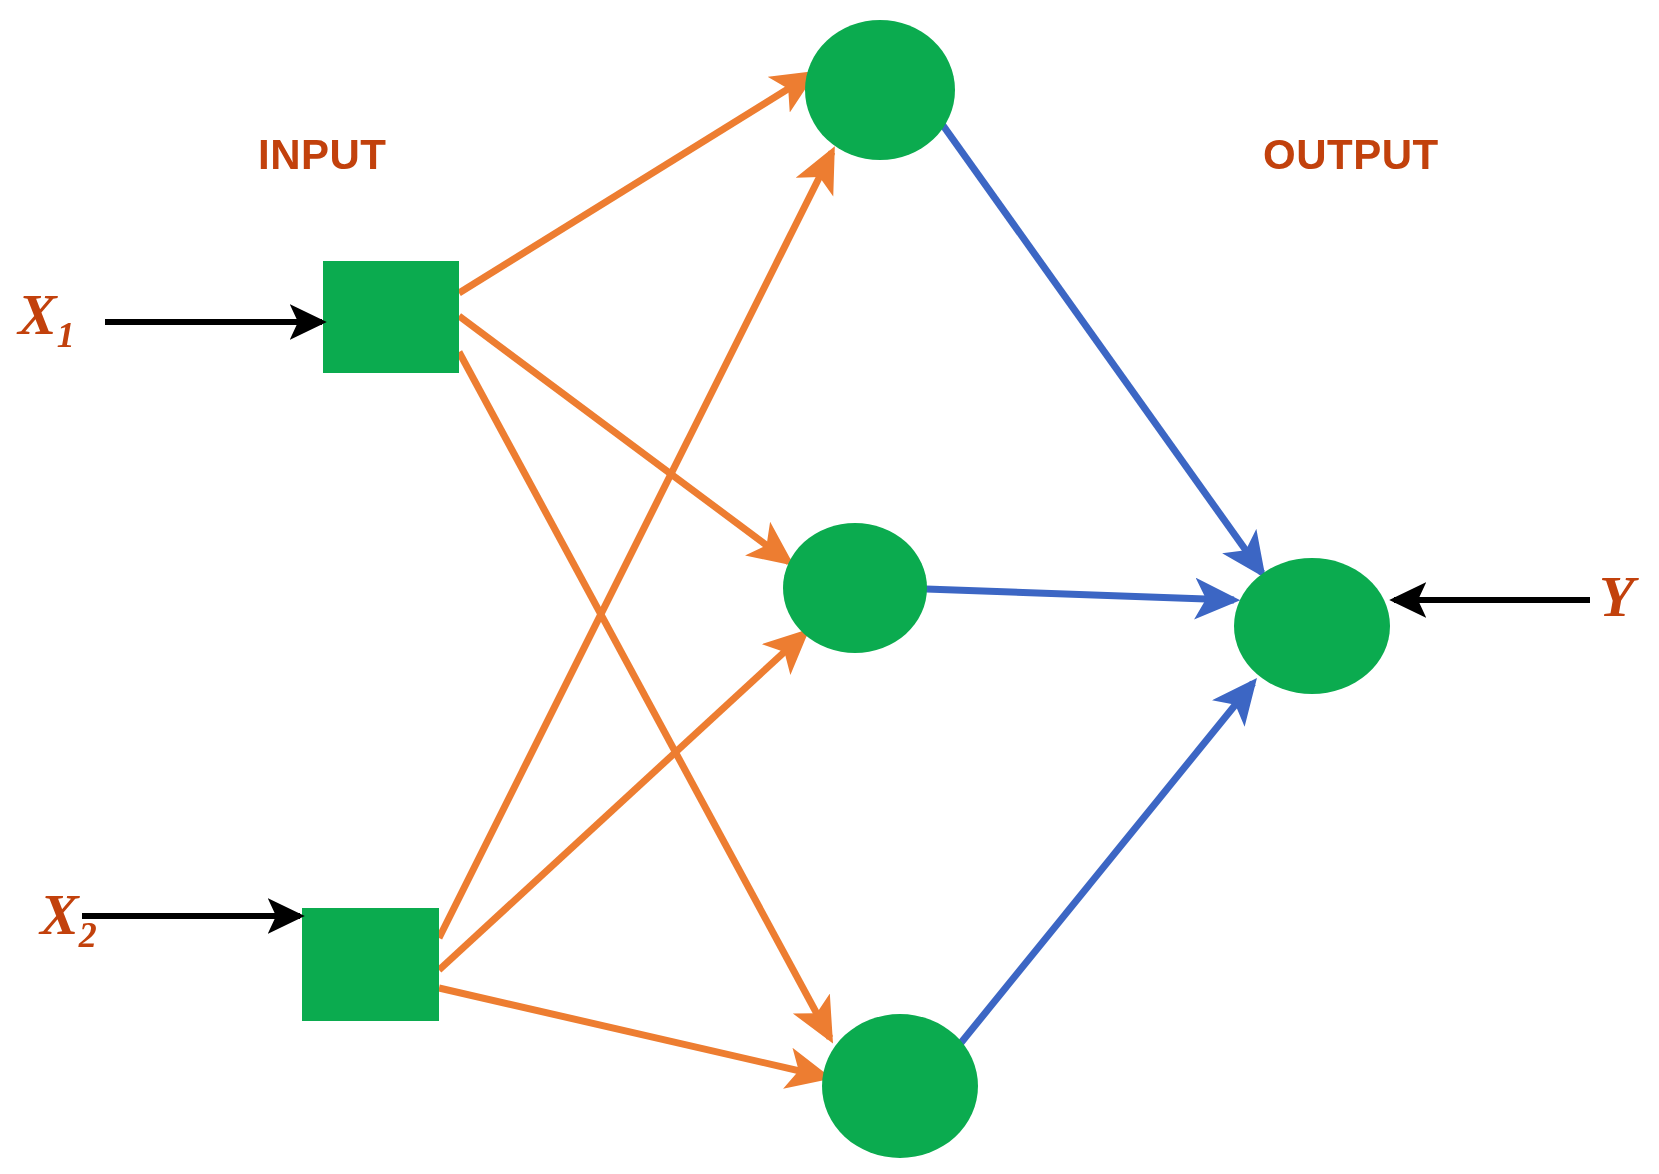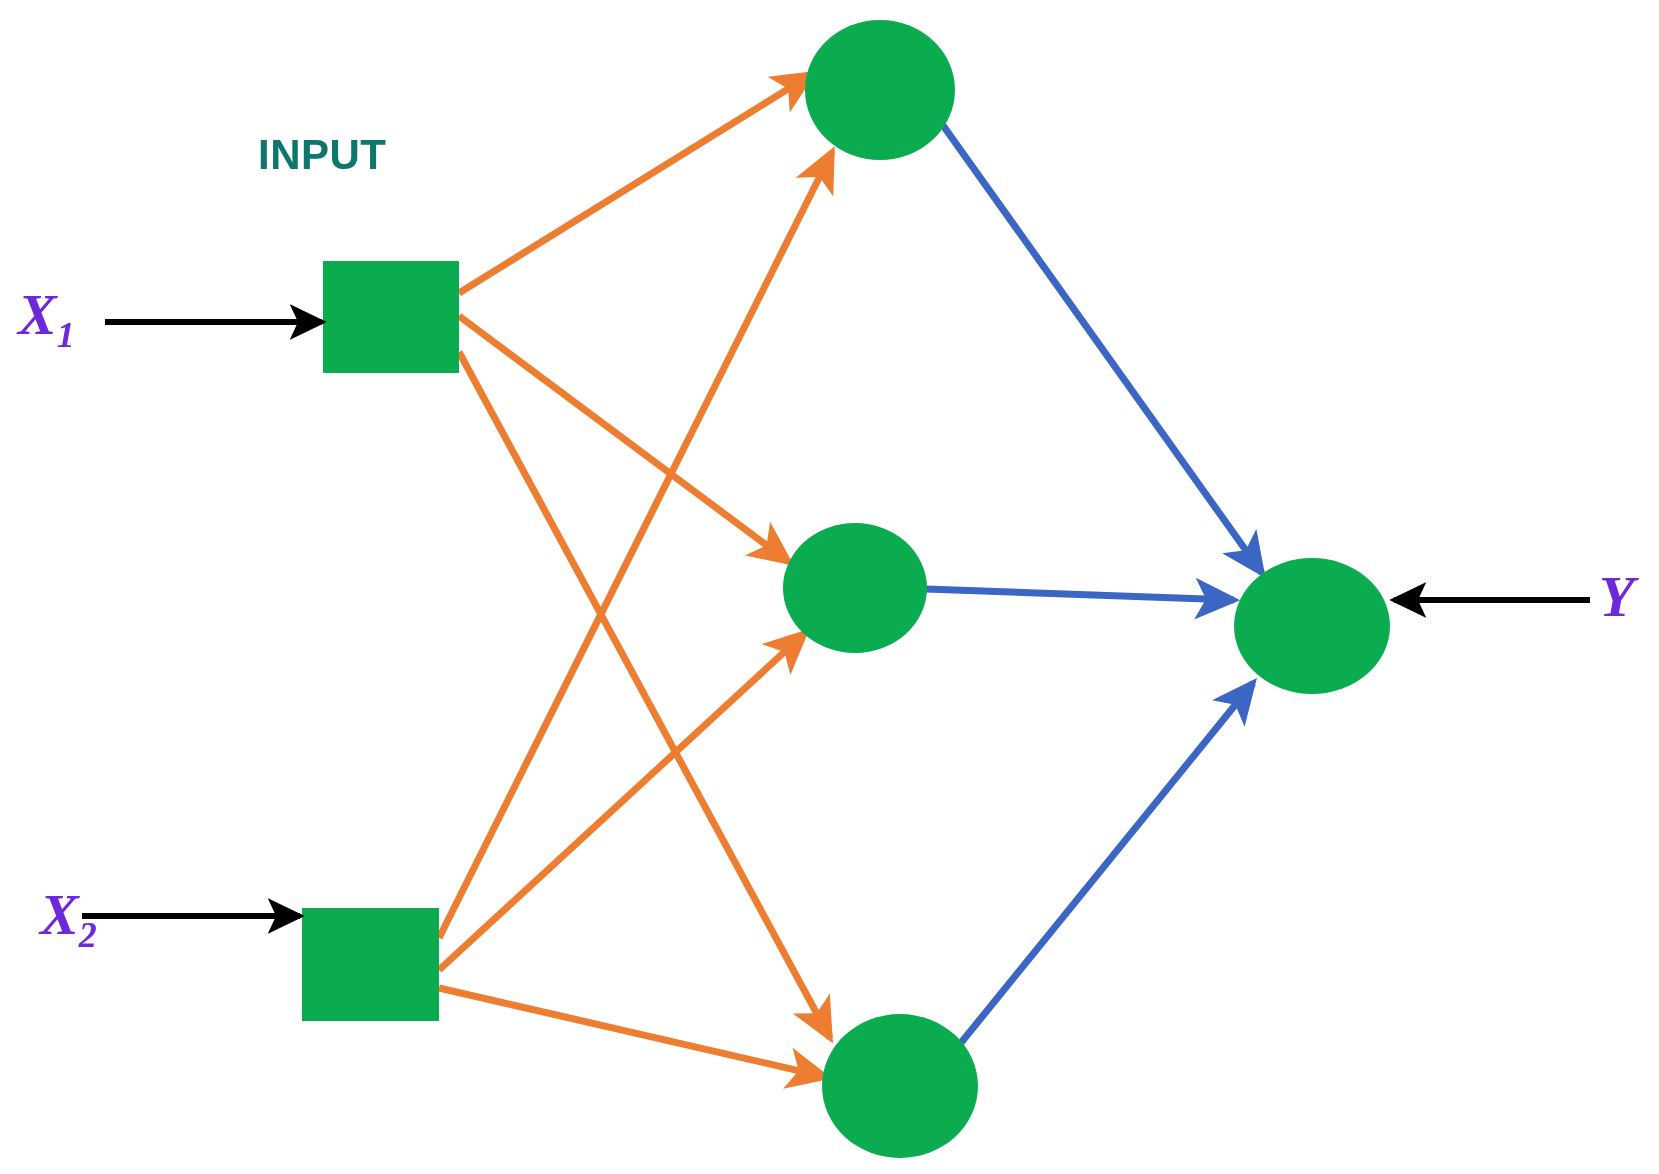--- a/index.html
+++ b/index.html
@@ -20,34 +20,34 @@
     top: 0;
     left: 0;
     width: 1659px;
     height: 1174px;
   }
   .layer-label {
     position: absolute;
     font-family: "Liberation Sans", sans-serif;
     font-weight: bold;
     font-size: 42px;
-    color: #0f766e;
+    color: #c2410c;
     letter-spacing: 0.5px;
     white-space: nowrap;
   }
   #label-input { left: 258px; top: 131px; }
   #label-output { left: 1263px; top: 131px; }
 
   .var-label {
     position: absolute;
     font-family: "Liberation Serif", serif;
     font-weight: bold;
     font-style: italic;
     font-size: 58px;
-    color: #6d28d9;
+    color: #c2410c;
     white-space: nowrap;
   }
   .var-label .sub {
     font-size: 36px;
     vertical-align: sub;
     font-style: italic;
     font-weight: bold;
   }
   #label-x1 { left: 18px; top: 281px; }
   #label-x2 { left: 40px; top: 881px; }
@@ -104,20 +104,21 @@
 
     <g>
       <line x1="105" y1="322" x2="322" y2="322" stroke="#000000" stroke-width="6" marker-end="url(#arrow-black)"></line>
       <line x1="82" y1="916" x2="300" y2="916" stroke="#000000" stroke-width="6" marker-end="url(#arrow-black)"></line>
       <line x1="1590" y1="600" x2="1394" y2="600" stroke="#000000" stroke-width="6" marker-end="url(#arrow-black)"></line>
     </g>
   </svg>
 
   <div class="layer-label" id="label-input">INPUT</div>
 
+  <div class="layer-label" id="label-output">OUTPUT</div>
 
   <div class="var-label" id="label-x1"><span>X</span><span class="sub">1</span></div>
 
   <div class="var-label" id="label-x2"><span>X</span><span class="sub">2</span></div>
 
   <div class="var-label" id="label-y">Y</div>
 
 </div>
 
 </body></html>

